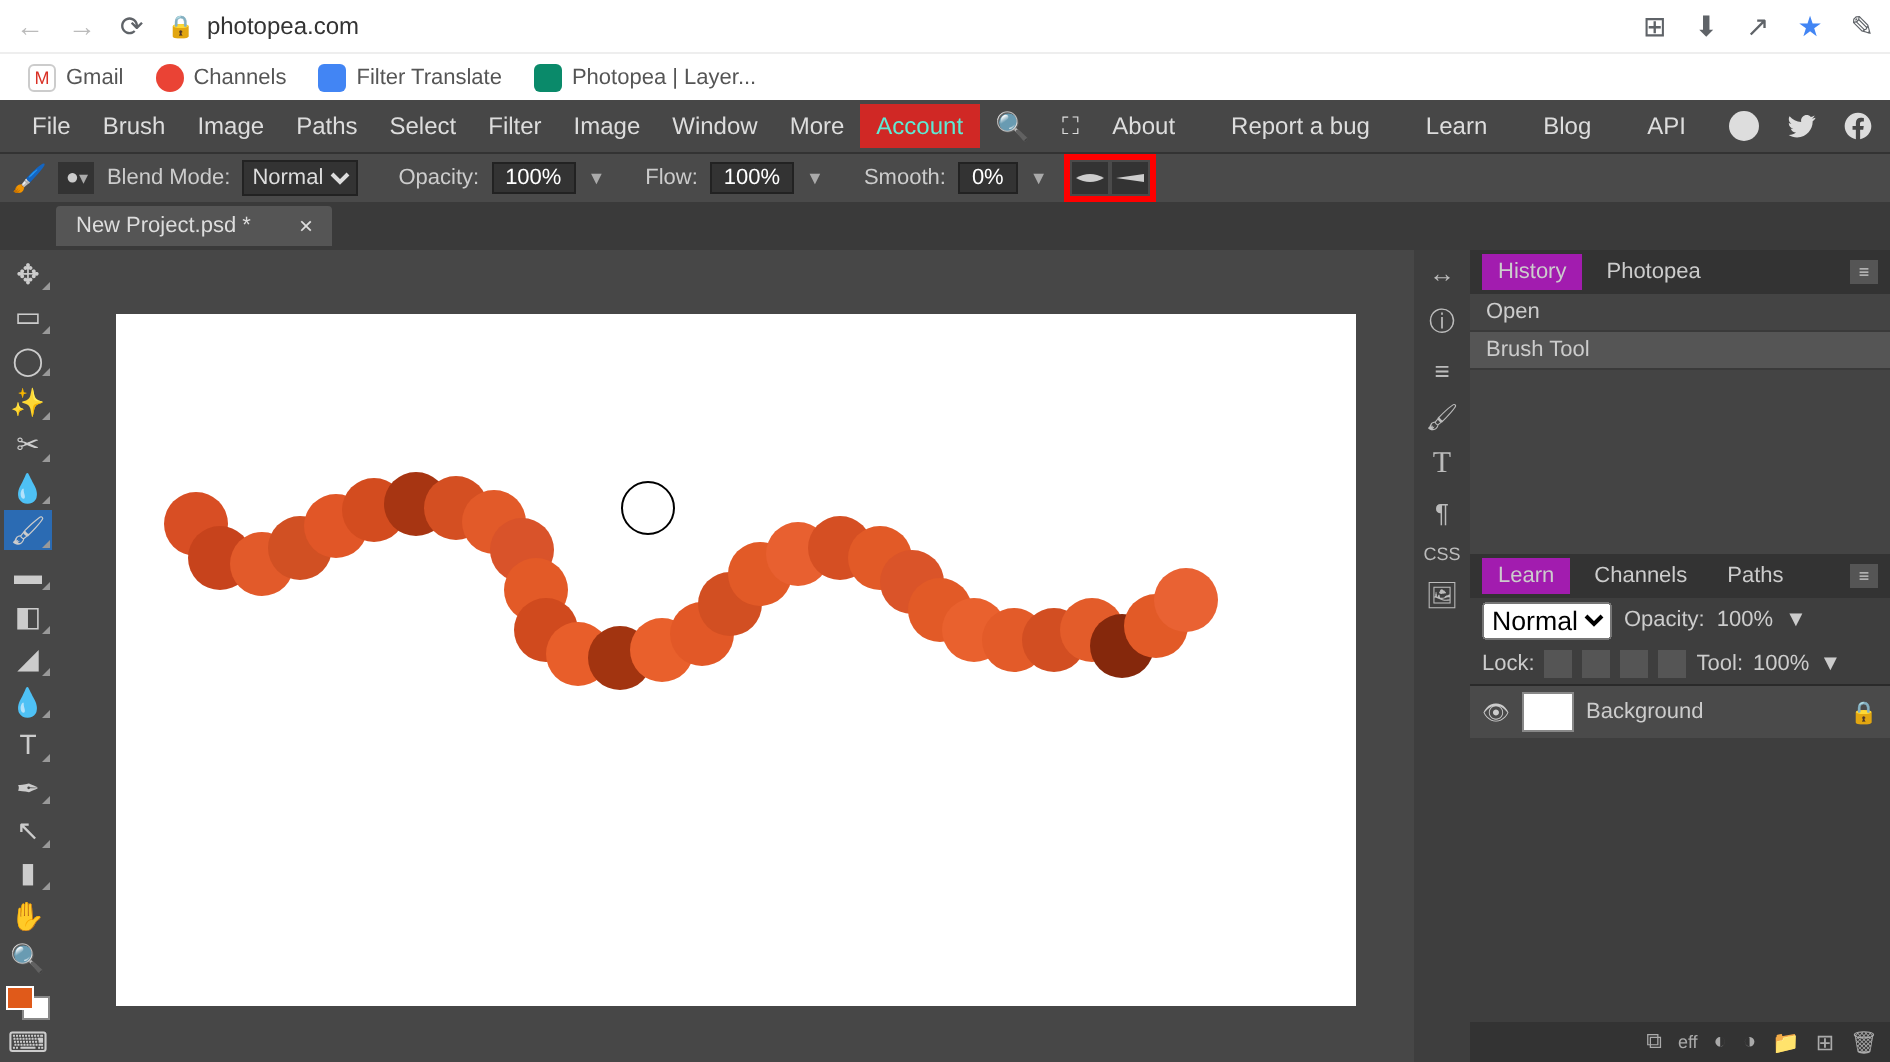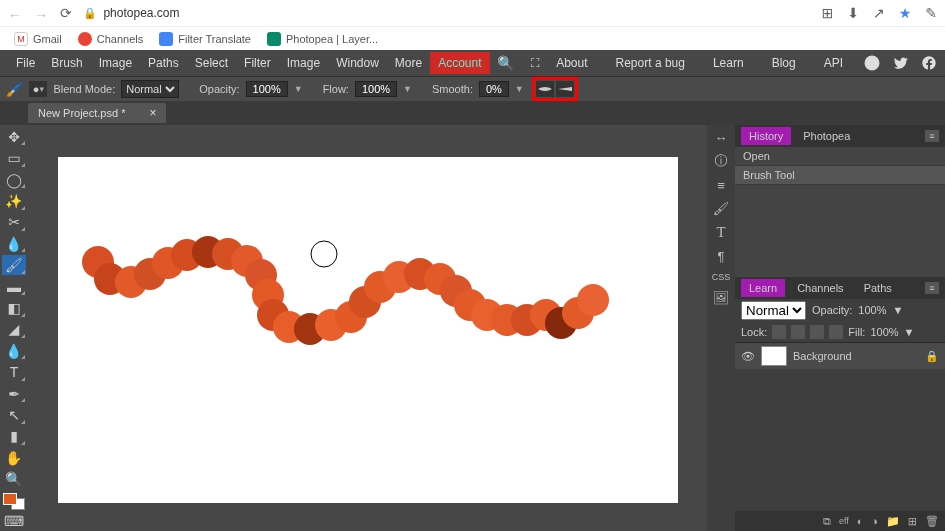--- a/index.html
+++ b/index.html
@@ -267,21 +267,21 @@
       <span>Opacity:</span>
       <span>100%</span>
       <span class="tri">▼</span>
     </div>
     <div class="layers-lock">
       <span>Lock:</span>
       <span class="lock-ic"></span>
       <span class="lock-ic"></span>
       <span class="lock-ic"></span>
       <span class="lock-ic"></span>
-      <span>Fill:</span>
+      <span>Tool:</span>
       <span>100%</span>
       <span class="tri">▼</span>
     </div>
     <div class="layer-row">
       <span class="eye">👁</span>
       <span class="thumb"></span>
       <span>Background</span>
       <span class="lock">🔒</span>
     </div>
     <div style="flex:1"></div>

